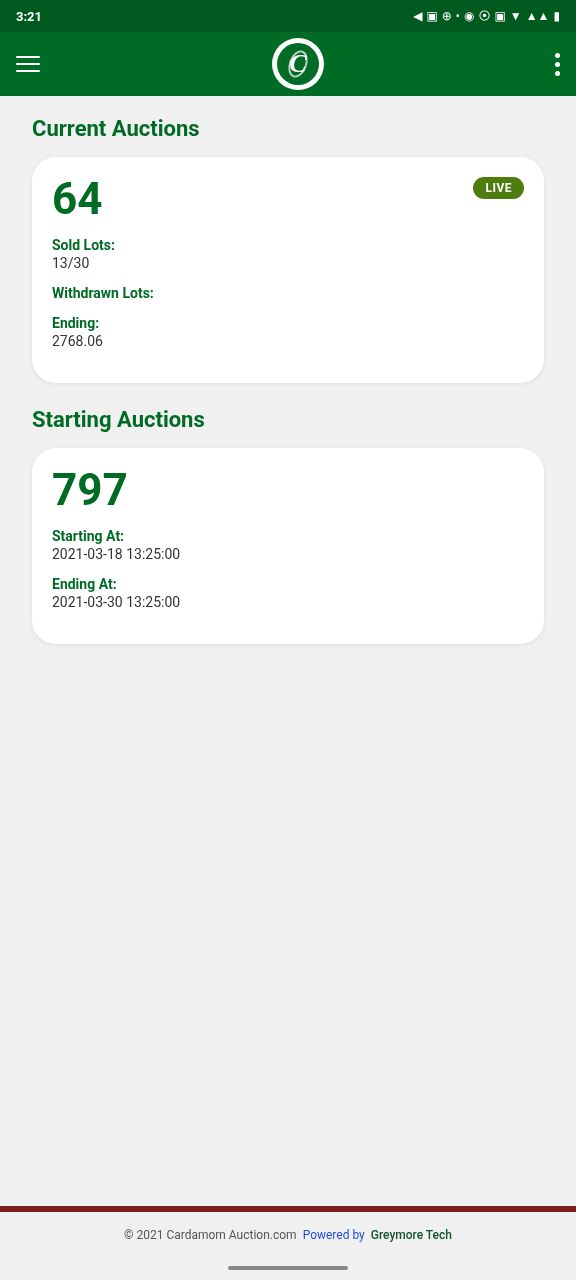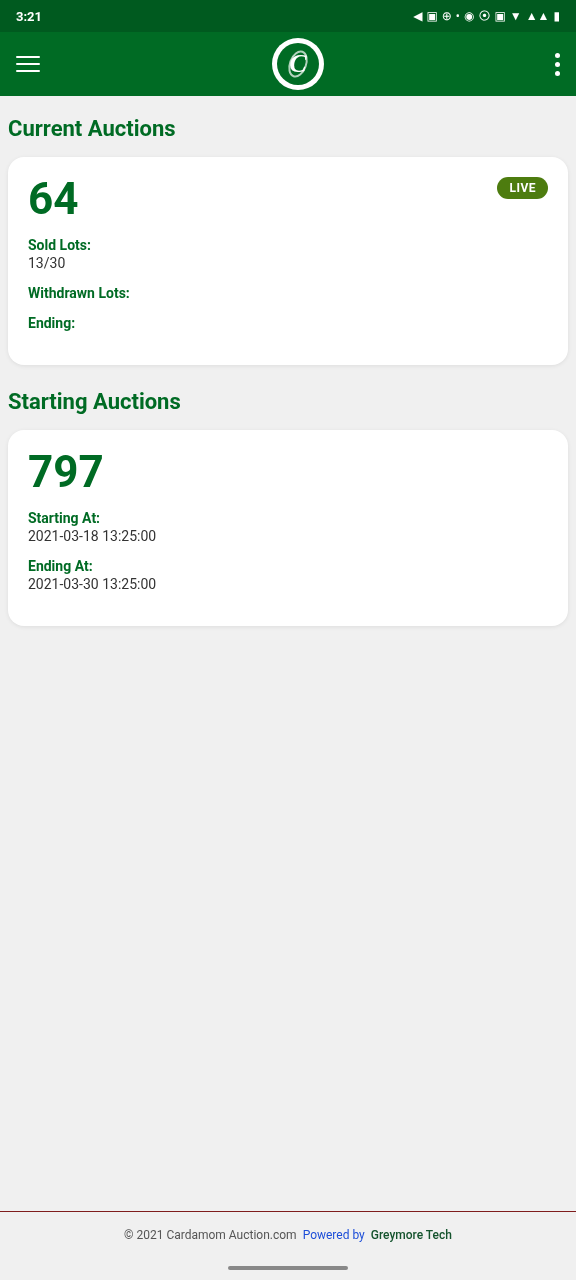--- a/index.html
+++ b/index.html
@@ -84,35 +84,35 @@
     .dot {
       width: 5px;
       height: 5px;
       background: white;
       border-radius: 50%;
     }
 
     
     .main-content {
       flex: 1;
-      padding: 20px 8px;
+      padding: 20px 32px;
       background-color: #f0f0f0;
     }
 
     .section-title {
       font-size: 22px;
       font-weight: bold;
       color: #006b24;
       margin-bottom: 16px;
     }
 
     
     .auction-card {
       background: white;
-      border-radius: 16px;
+      border-radius: 24px;
       padding: 20px;
       margin-bottom: 24px;
       box-shadow: 0 1px 4px rgba(0,0,0,0.08);
     }
 
     .card-header-row {
       display: flex;
       align-items: flex-start;
       justify-content: space-between;
       margin-bottom: 16px;
@@ -153,21 +153,21 @@
     .footer {
       background-color: #f0f0f0;
       padding: 16px;
       text-align: center;
       font-size: 12px;
       color: #555;
       display: flex;
       align-items: center;
       justify-content: center;
       gap: 6px;
-      border-top: 1px solid #7f1d1d;
+      border-top: 6px solid #7f1d1d;
     }
     .footer-powered {
       color: #1d4ed8;
     }
     .footer-brand {
       color: #14532d;
       font-weight: 500;
     }
 
     
@@ -240,20 +240,21 @@
         <div class="card-detail-label">Sold Lots:</div>
         <div class="card-detail-value">13/30</div>
       </div>
 
       <div class="card-detail">
         <div class="card-detail-label">Withdrawn Lots:</div>
       </div>
 
       <div class="card-detail">
         <div class="card-detail-label">Ending:</div>
+        <div class="card-detail-value">2768.06</div>
       </div>
     </div>
   </div>
 
   <div>
     <h2 class="section-title">Starting Auctions</h2>
 
     <div class="auction-card">
       <div class="card-header-row">
         <span class="auction-id">797</span>

